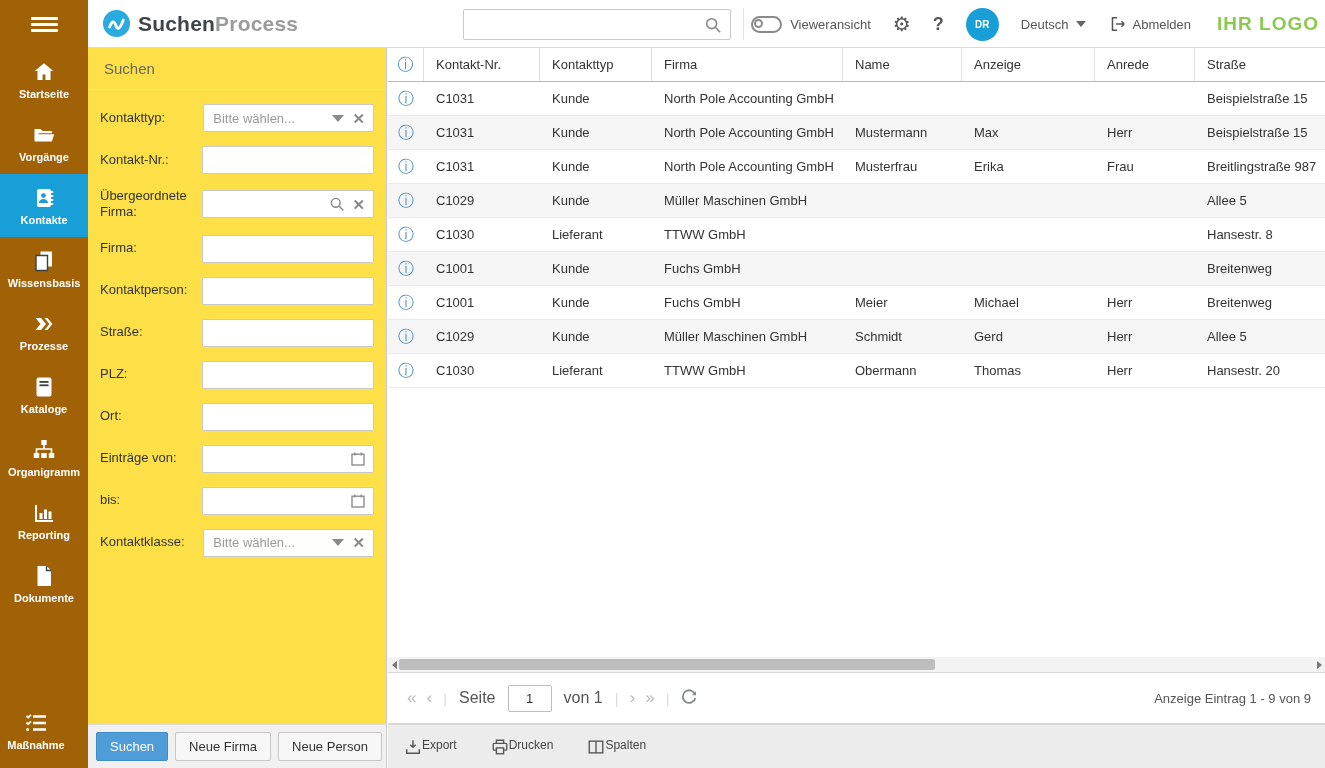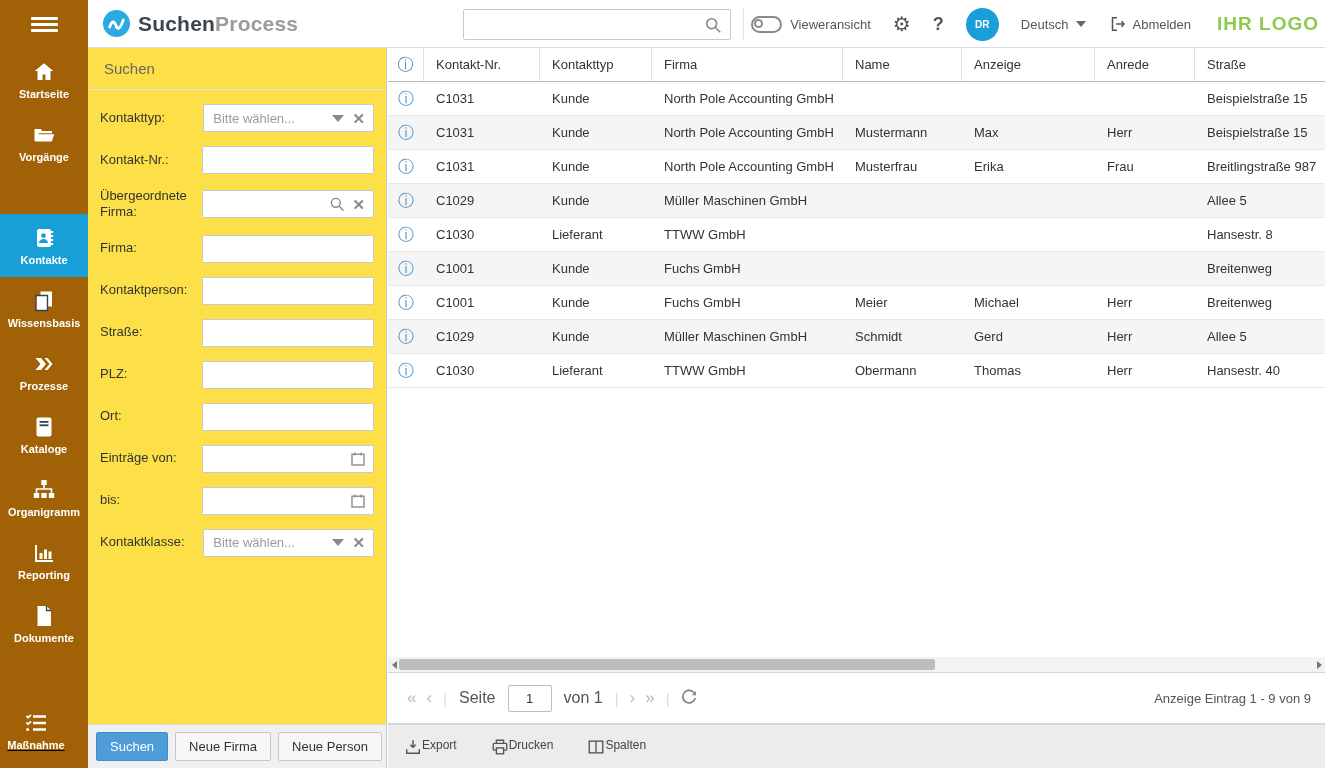--- a/index.html
+++ b/index.html
@@ -33,23 +33,23 @@
   .logout { display:flex; align-items:center; gap:7px; cursor:pointer; }
   .brand { font-size:19px; font-weight:bold; color:#8cc94f; letter-spacing:1px; margin-left:4px; }
 
   
   .sidebar { position:absolute; left:0; top:0; width:88px; height:768px; background:#a16207; }
   .burger { height:48px; display:flex; align-items:center; justify-content:center; cursor:pointer; }
   .burger div { width:27px; }
   .burger span { display:block; height:3px; background:#fff; margin:3px 0; border-radius:1px; }
   .side-item { height:63px; display:flex; flex-direction:column; align-items:center; justify-content:center;
     gap:4px; cursor:pointer; color:#fff; }
-  .side-item.active { background:#189fd7;margin-top:40px; }
+  .side-item.active { background:#189fd7; }
   .side-item .lbl { font-size:11px; font-weight:bold; }
-  .side-bottom { position:absolute; bottom:6px; left:0; width:72px;text-decoration:underline; }
+  .side-bottom { position:absolute; bottom:6px; left:0; width:72px; }
   .sicon { width:24px; height:24px; }
 
   
   .panel { position:absolute; left:88px; top:48px; width:299px; height:720px;
     background:#fde047; border-right:1px solid #c9c9c9; }
   .panel-title { height:42px; line-height:42px; padding-left:16px; font-size:15px; color:#666;
     border-bottom:1px solid #e2e2e2; }
   .form { padding:14px 12px 0 12px; }
   .frow { display:flex; align-items:center; margin-bottom:14px; }
   .frow .flabel { width:104px; font-size:13px; color:#333; padding-right:6px; line-height:1.25; }
@@ -480,21 +480,21 @@
       <div class="tgrid trow">
       <div class="td ic">
           <span class="info-glyph">ⓘ</span>
         </div>
       <div class="td">C1030</div>
       <div class="td">Lieferant</div>
       <div class="td">TTWW GmbH</div>
       <div class="td">Obermann</div>
       <div class="td">Thomas</div>
       <div class="td">Herr</div>
-      <div class="td">Hansestr. 40</div>
+      <div class="td">Hansestr. 20</div>
     </div>
     </div>
 
   <div class="tfill"></div>
 
   <div class="hscroll">
     <div class="hs-arrow left">
         <span class="tri-l"></span>
       </div>
     <div class="hs-thumb"></div>

